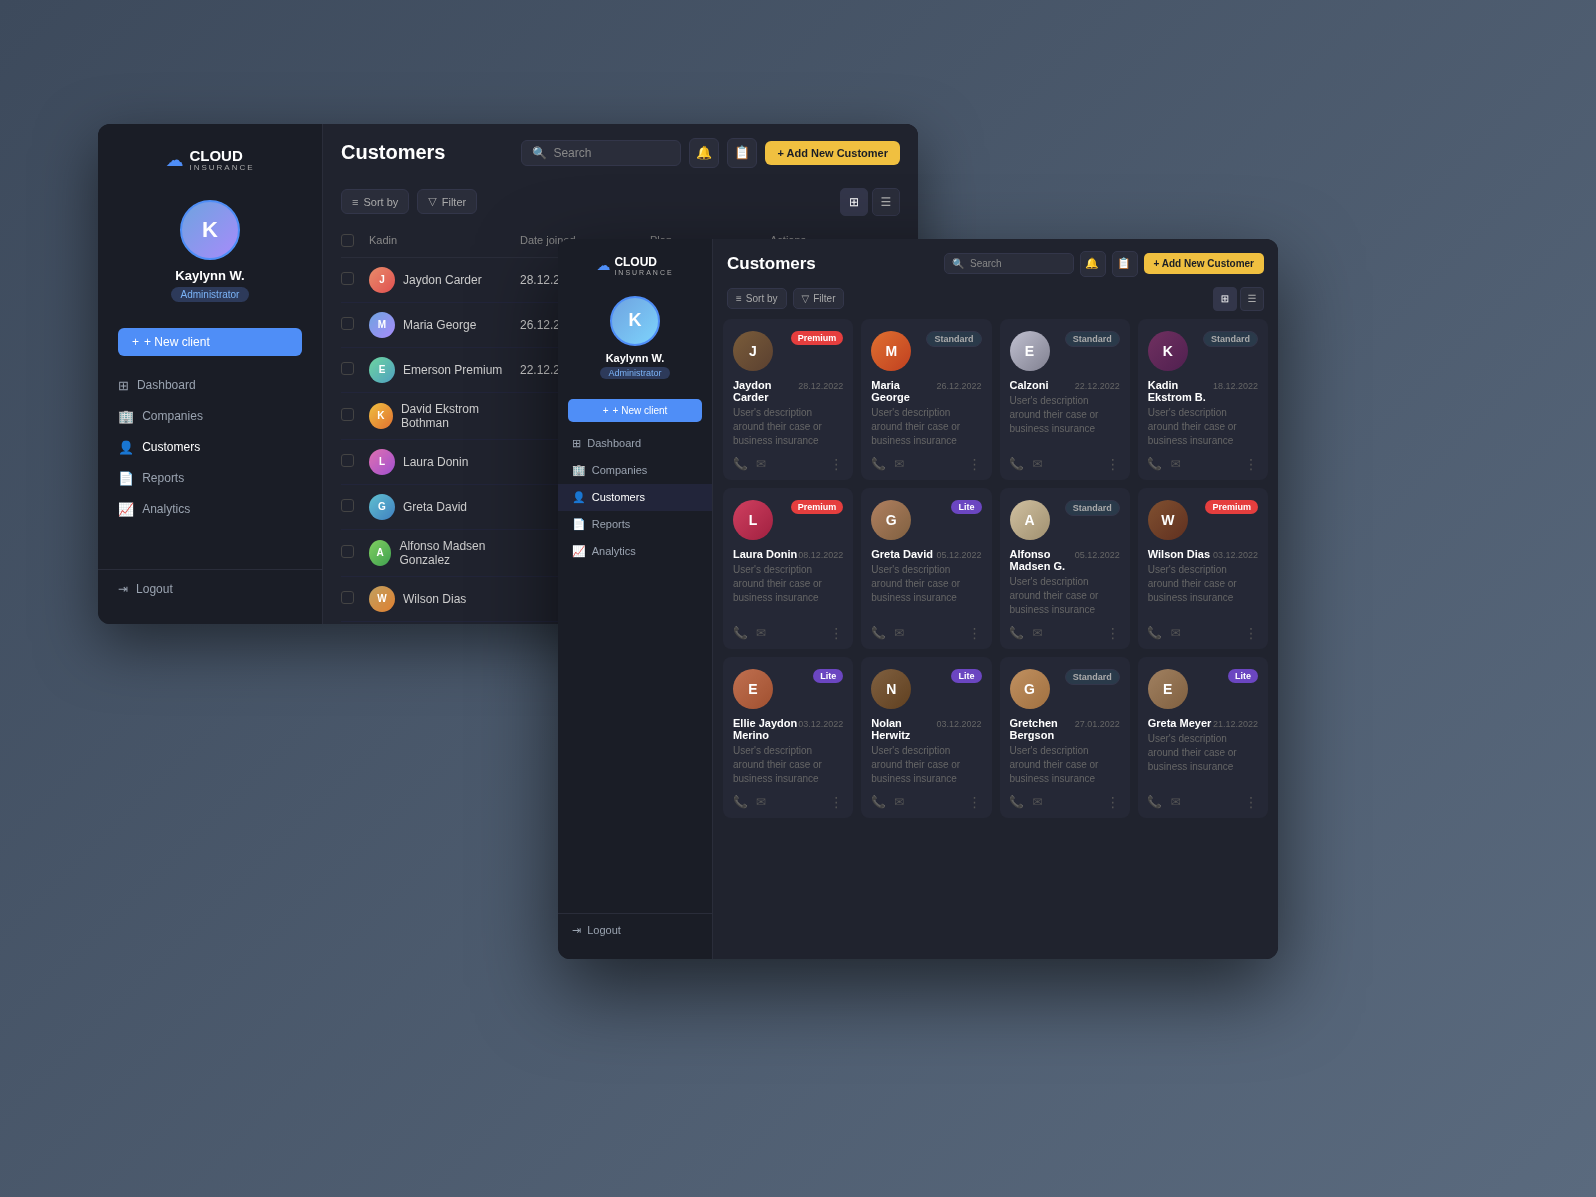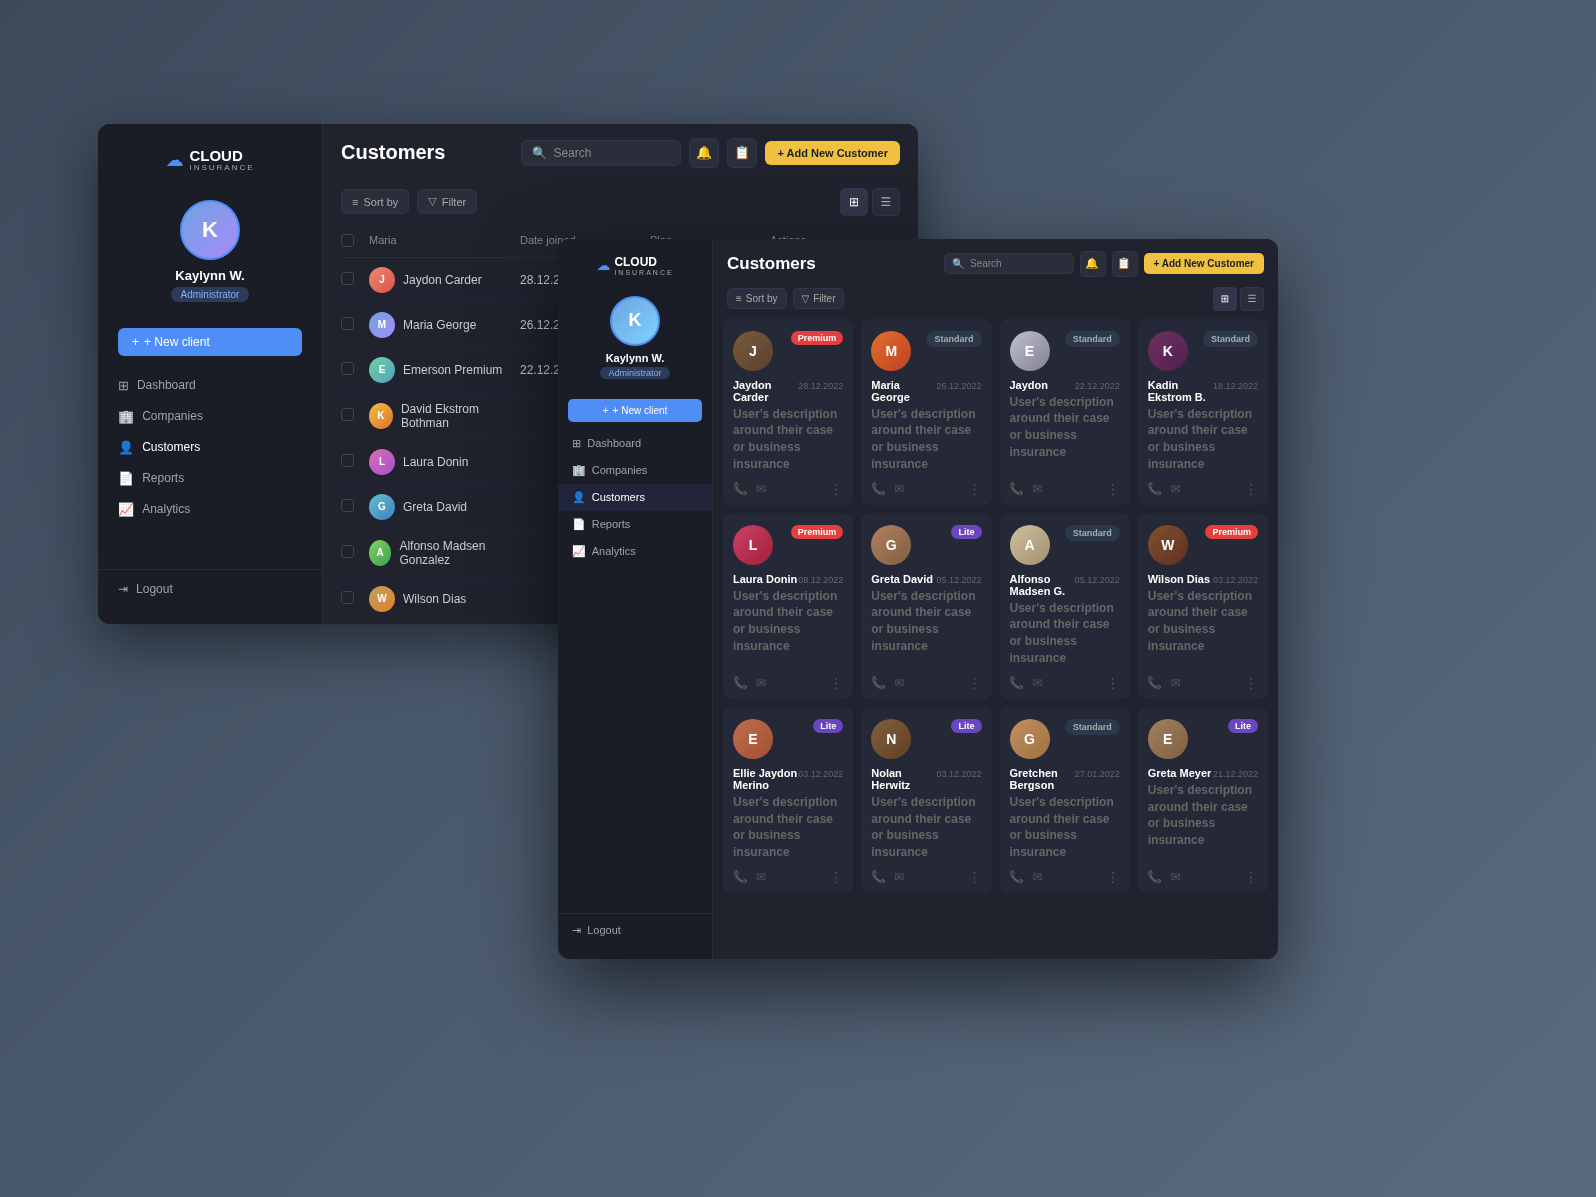--- a/index.html
+++ b/index.html
@@ -314,21 +314,21 @@
     }
     .card-plan-badge {
       border-radius: 10px; padding: 2px 7px; font-size: 9px; font-weight: 600;
     }
     .card-premium { background: #e53e3e; color: #fff; }
     .card-standard { background: #2a3a4a; color: #aaa; border: 1px solid #33364a; }
     .card-lite { background: #6b46c1; color: #fff; }
     .card-name { color: #fff; font-size: 11px; font-weight: 600; }
     .card-date { color: #666; font-size: 9px; }
     .card-name-row { display: flex; justify-content: space-between; align-items: baseline; margin-bottom: 3px; }
-    .card-desc { color: #666; font-size: 12px; line-height: 1.4; margin-bottom: 8px; font-weight: bold; }
+    .card-desc { color: #666; font-size: 10px; line-height: 1.4; margin-bottom: 8px; }
     .card-actions {
       display: flex; align-items: center; justify-content: space-between;
       margin-top: auto;
     }
     .card-action-icons { display: flex; gap: 8px; color: #555; font-size: 12px; }
     .card-action-icons span { cursor: pointer; }
     .card-more { color: #555; font-size: 14px; cursor: pointer; }
 
     
     .table-area::-webkit-scrollbar { width: 4px; }
@@ -411,21 +411,21 @@
           </div>
         </div>
         <div class="view-toggle">
           <div class="view-btn active">⊞</div>
           <div class="view-btn">☰</div>
         </div>
       </div>
       <div class="table-area">
         <div class="table-header">
           <div><span class="chk"></span></div>
-          <div>Maria</div>
+          <div>Kadin</div>
           <div>Date joined</div>
           <div>Plan</div>
           <div>Actions</div>
         </div>
 
         <div id="table-rows-container">
             <div class="table-row">
     <div><span class="chk"></span></div>
     <div class="name-cell">
       <div class="row-avatar" style="background:linear-gradient(135deg,#e88c6a,#e05050)">J</div>
@@ -660,21 +660,21 @@
       </div>
       <span class="card-more">⋮</span>
     </div>
   </div>
           <div class="card">
     <div class="card-header">
       <div class="card-avatar" style="background:linear-gradient(135deg,#c0c0d0,#808090)">E</div>
       <span class="card-plan-badge card-standard">Standard</span>
     </div>
     <div class="card-name-row">
-      <span class="card-name">Jaydon</span>
+      <span class="card-name">Calzoni</span>
       <span class="card-date">22.12.2022</span>
     </div>
     <div class="card-desc">User's description around their case or business insurance</div>
     <div class="card-actions">
       <div class="card-action-icons">
         <span>📞</span>
         <span>✉</span>
       </div>
       <span class="card-more">⋮</span>
     </div>

